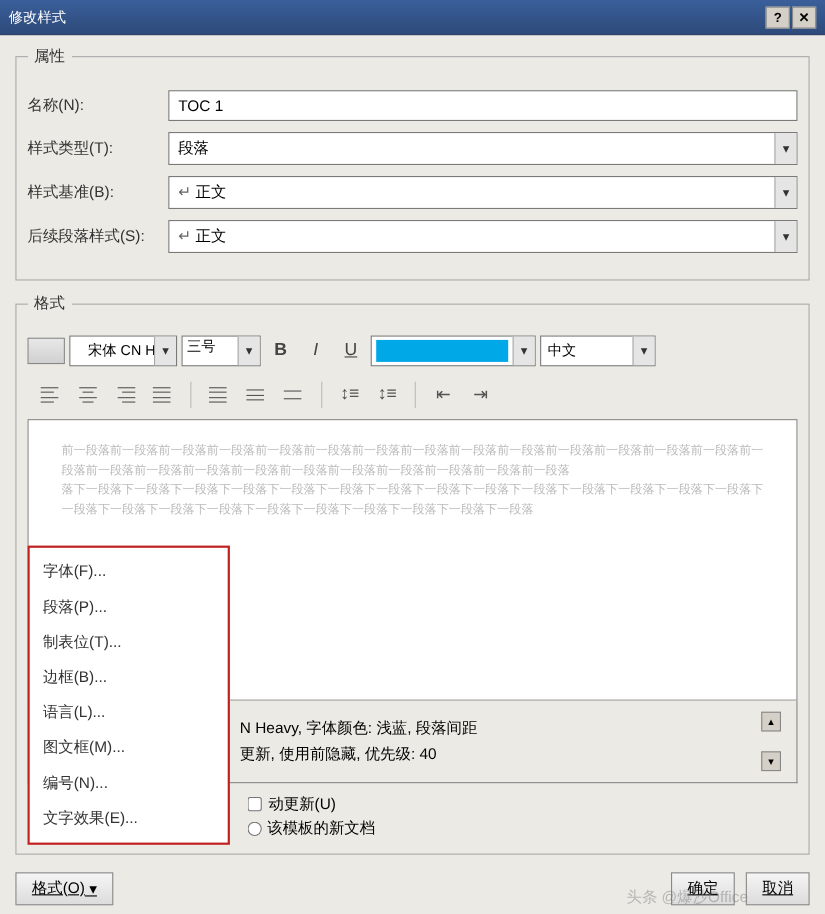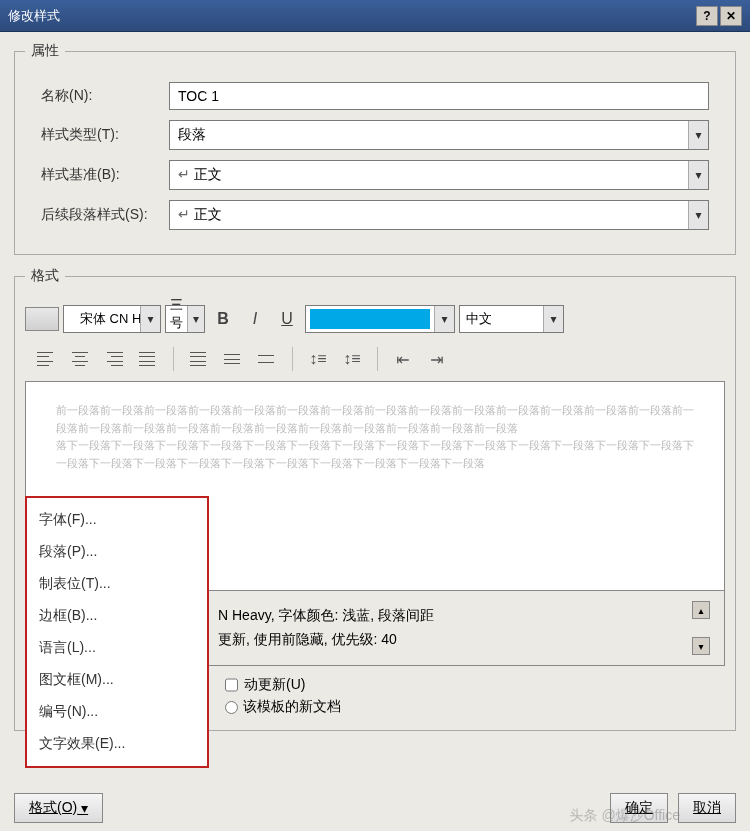--- a/index.html
+++ b/index.html
@@ -7,55 +7,55 @@
 
 .titlebar { height: 32px; background: linear-gradient(to bottom, #3a5f9a 0%, #2d4a7a 100%); color: #fff; display: flex; align-items: center; padding: 0 8px; font-size: 13px; border-bottom: 1px solid #1a3458; }
 .titlebar .title { flex: 1; }
 .titlebar .winbtn { width: 22px; height: 20px; background: #d4d0c8; border: 1px solid #888; display: flex; align-items: center; justify-content: center; margin-left: 2px; color: #000; font-weight: bold; font-size: 12px; }
 
 .body { padding: 10px 14px; }
 
 fieldset { border: 1px solid #aaa; padding: 12px 10px 14px 10px; margin-bottom: 12px; }
 legend { font-size: 14px; padding: 0 6px; color: #333; }
 
-.row { display: flex; align-items: center; margin: 10px 16px; }
+.row { display: flex; align-items: center; margin: 10px 0; }
 .row label { width: 128px; font-size: 14px; color: #333; }
 .text-input { flex: 1; height: 28px; background: #fff; border: 1px solid #7a7a7a; font-size: 14px; padding: 0 8px; }
 .sel { flex: 1; height: 30px; background: #fff; border: 1px solid #7a7a7a; display: flex; align-items: center; }
 .sel .txt { flex: 1; font-size: 14px; padding: 0 8px; }
 .sel .pre { margin-right: 4px; color: #666; }
 .drop { width: 20px; height: 100%; background: #e5e5e5; border-left: 1px solid #aaa; display: flex; align-items: center; justify-content: center; }
 .drop::after { content: "▾"; font-size: 12px; color: #333; }
 
 .toolbar { display: flex; align-items: center; gap: 4px; padding: 8px 0; }
 .swatch { width: 34px; height: 24px; border: 1px solid #888; background: linear-gradient(to bottom, #e8e8e8, #d0d0d0); }
 .fontbox { width: 98px; height: 28px; background: #fff; border: 1px solid #7a7a7a; display: flex; align-items: center; }
 .fontbox .txt { flex: 1; font-size: 13px; padding: 0 16px; overflow: hidden; white-space: nowrap; }
-.sizebox { width: 40px; height: 28px; background: #fff; border: 1px solid #7a7a7a; display: flex; align-items: flex-end; }
+.sizebox { width: 72px; height: 28px; background: #fff; border: 1px solid #7a7a7a; display: flex; align-items: flex-start; }
 .sizebox .txt { flex: 1; font-size: 13px; padding: 0 4px; }
 .btn-t { width: 28px; height: 28px; border: 1px solid transparent; display: flex; align-items: center; justify-content: center; font-size: 16px; color: #444; }
 .bold { font-weight: bold; }
 .italic { font-style: italic; }
 .under { text-decoration: underline; }
 .colorbox { width: 150px; height: 28px; border: 1px solid #7a7a7a; display: flex; align-items: center; background: #fff; }
 .colorbox .col { flex: 1; height: 20px; margin: 0 4px; background: #00a8e8; }
 .langbox { width: 105px; height: 28px; background: #fff; border: 1px solid #7a7a7a; display: flex; align-items: center; }
 .langbox .txt { flex: 1; font-size: 13px; padding: 0 6px; }
 
 .toolbar2 { display: flex; align-items: center; gap: 8px; padding: 6px 0 10px 8px; }
 .sep { width: 1px; height: 24px; background: #bbb; margin: 0 4px; }
 .ico { width: 26px; height: 24px; display: flex; align-items: center; justify-content: center; color: #555; }
 .lines { width: 18px; height: 14px; display: flex; flex-direction: column; justify-content: space-between; }
 .lines span { height: 1px; background: #555; }
 .lines.left span:nth-child(1){width:16px}.lines.left span:nth-child(2){width:12px}.lines.left span:nth-child(3){width:16px}.lines.left span:nth-child(4){width:12px}
 .lines.center span{margin:0 auto}.lines.center span:nth-child(1){width:16px}.lines.center span:nth-child(2){width:10px}.lines.center span:nth-child(3){width:16px}.lines.center span:nth-child(4){width:10px}
 .lines.right span{margin-left:auto}.lines.right span:nth-child(1){width:16px}.lines.right span:nth-child(2){width:12px}.lines.right span:nth-child(3){width:16px}.lines.right span:nth-child(4){width:12px}
 .lines.just span{width:16px}
 
-.preview { border: 1px solid #888; background: #fff; height: 210px; padding: 20px 30px; overflow: hidden; }
+.preview { border: 1px solid #888; background: #fff; height: 256px; padding: 20px 30px; overflow: hidden; }
 .prevtext { color: #bbb; font-size: 11px; line-height: 1.6; word-break: break-all; }
 .heading { color: #0099d4; font-size: 22px; margin: 24px 0 18px 0; letter-spacing: 1px; }
 
 .desc { border: 1px solid #888; border-top: none; padding: 10px 12px; font-size: 14px; display: flex; background: #eceae5; }
 .desc .dtxt { flex: 1; }
 .desc .dtxt div { margin: 6px 0; padding-left: 180px; }
 .scroll { width: 20px; display: flex; flex-direction: column; justify-content: space-between; }
 .sbtn { width: 18px; height: 18px; background: #d4d0c8; border: 1px solid #888; display: flex; align-items: center; justify-content: center; font-size: 10px; }
 
 .chk { display: flex; font-size: 14px; margin: 10px 0 4px 30px; padding-left: 170px; }

